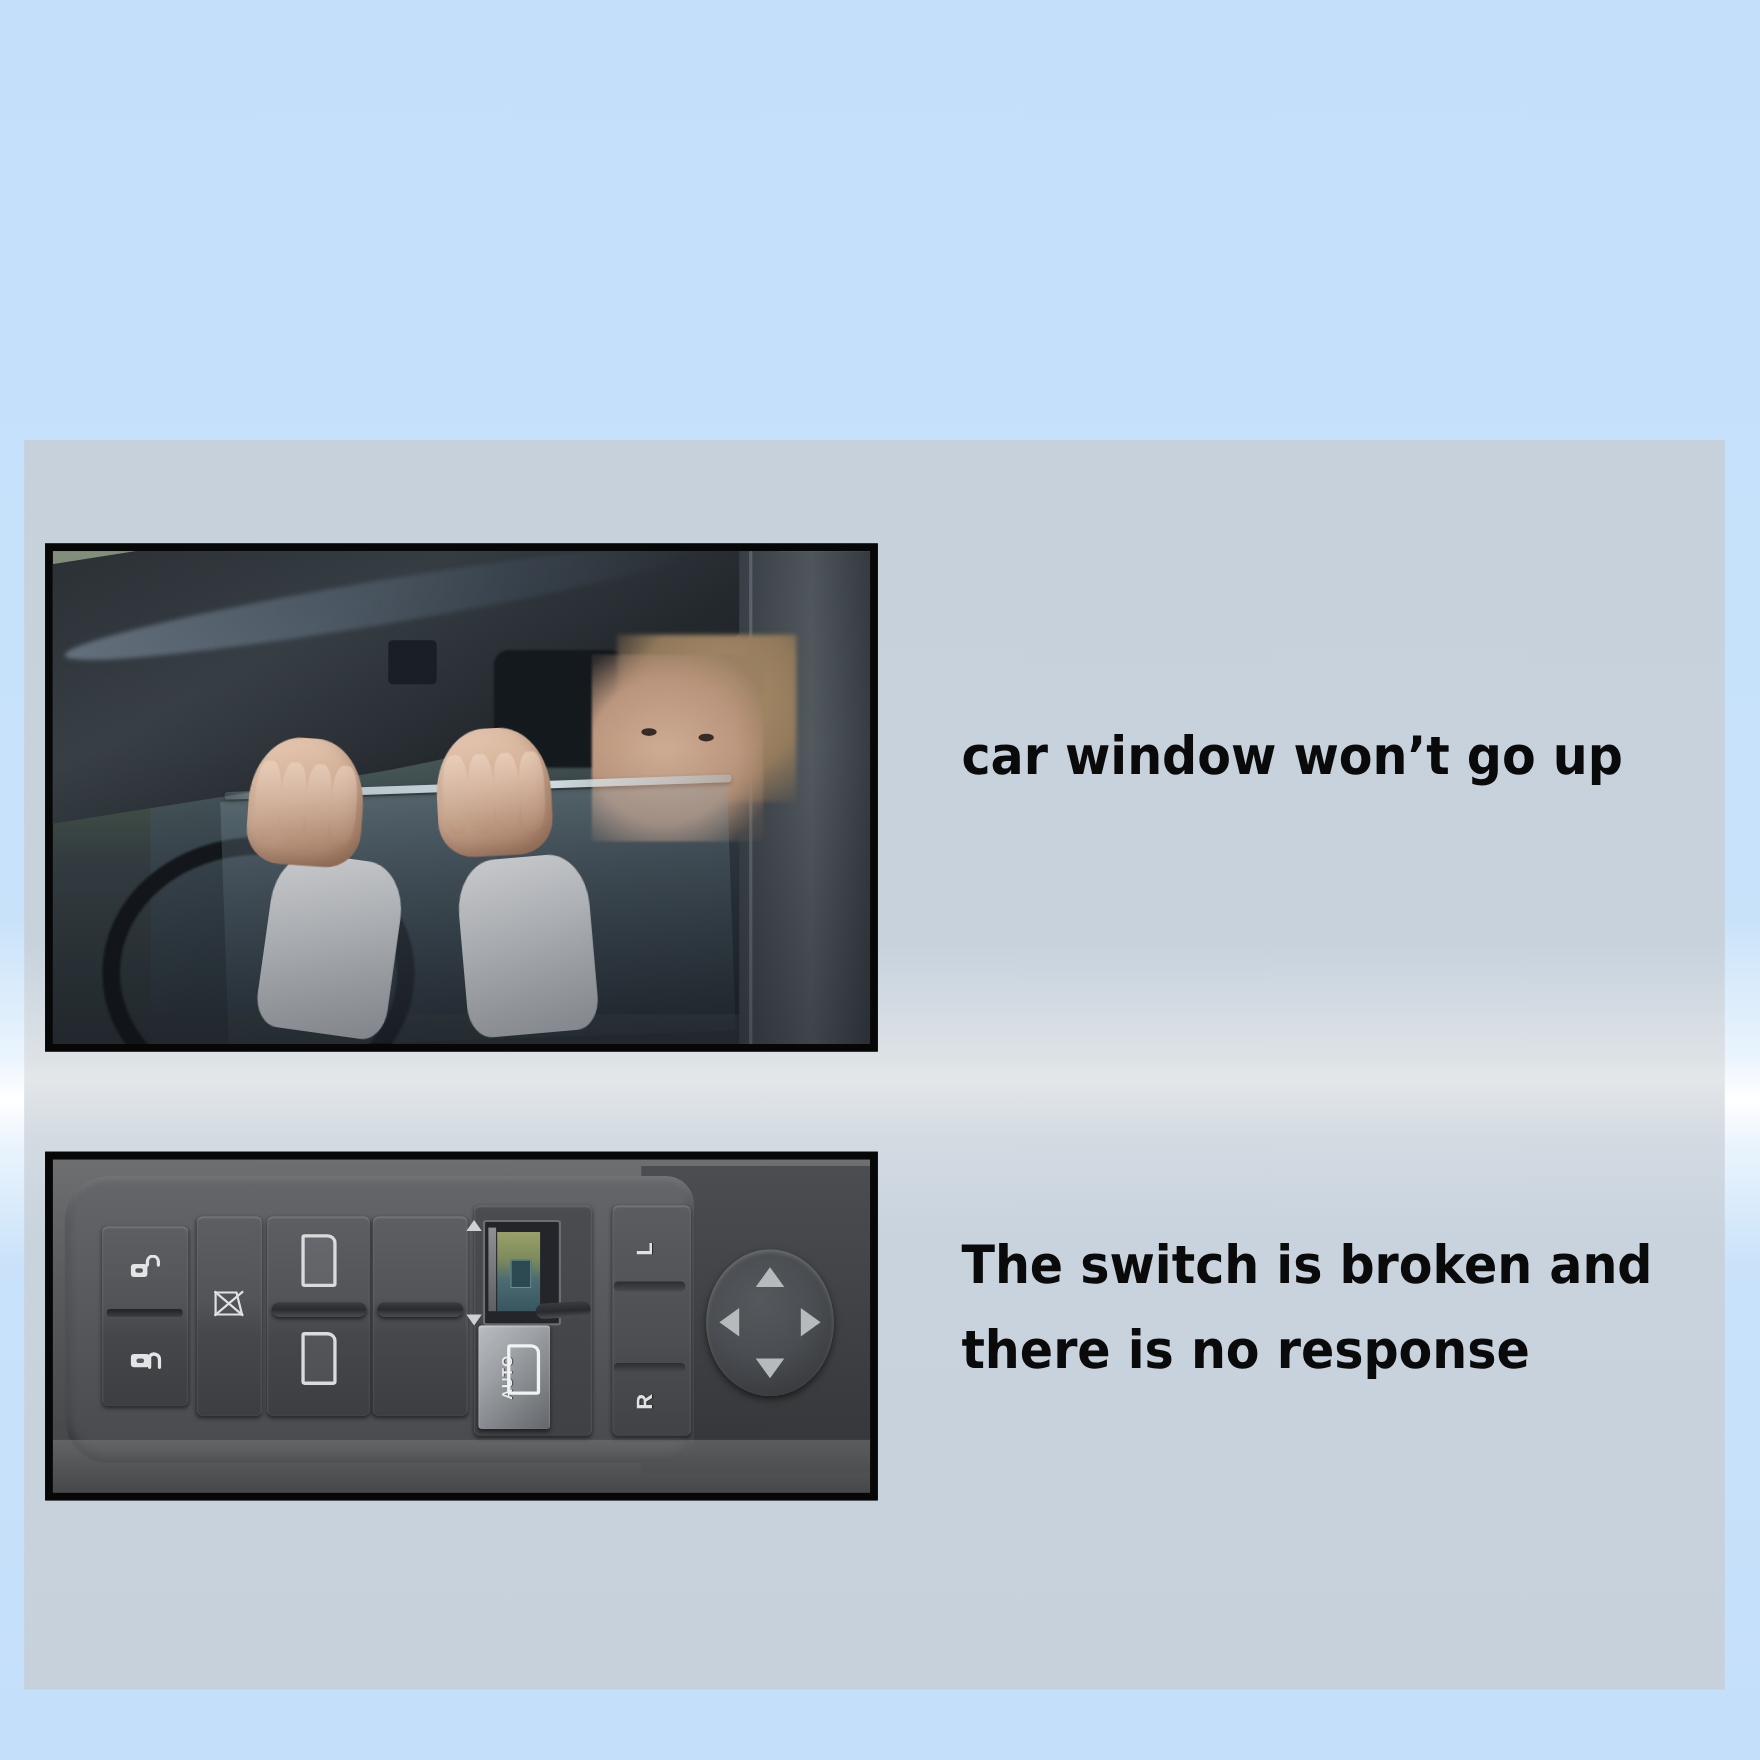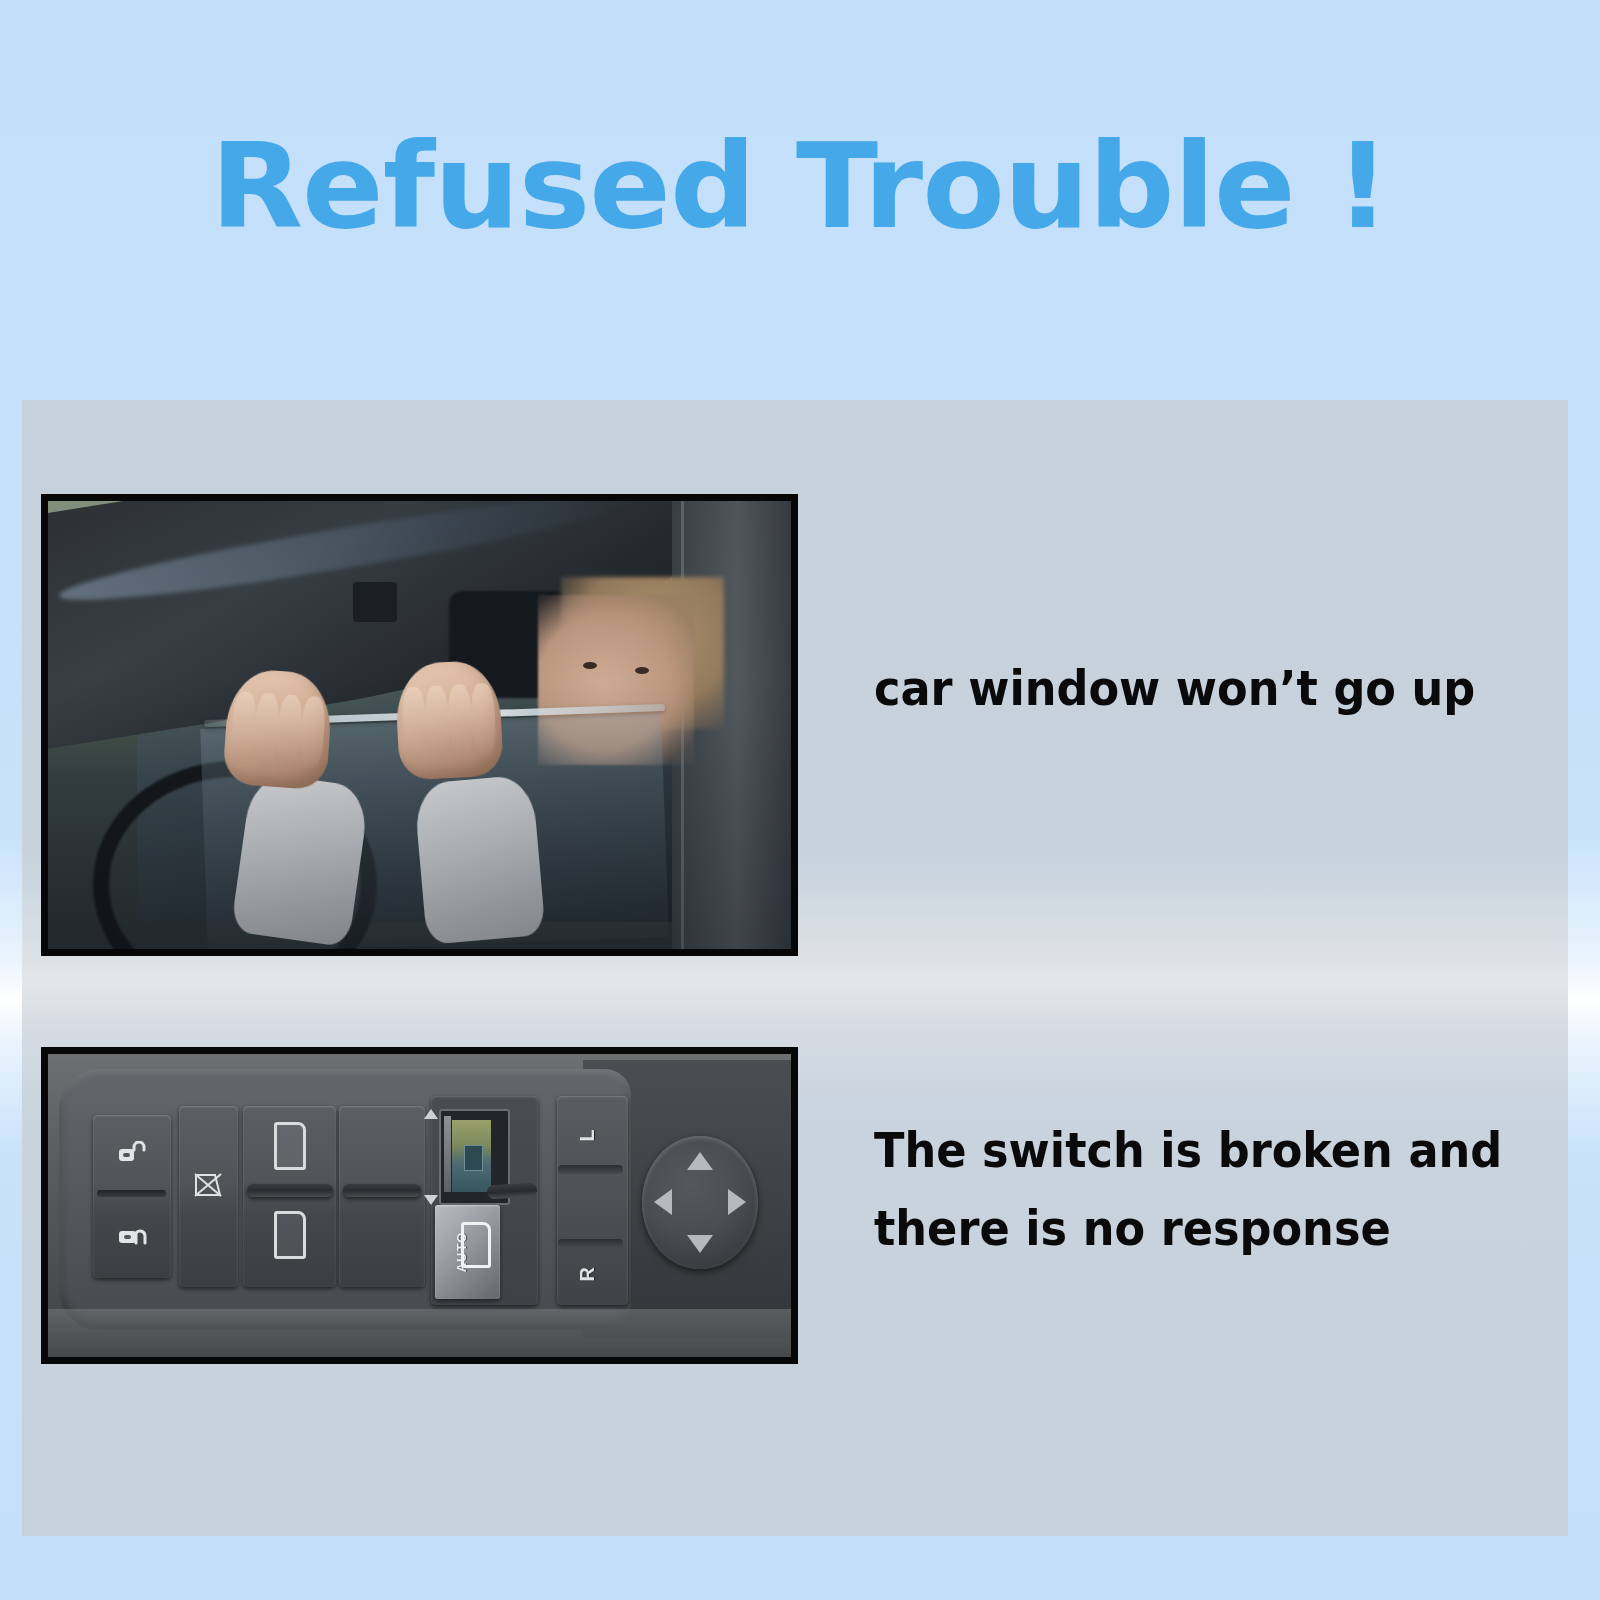--- a/index.html
+++ b/index.html
@@ -490,23 +490,20 @@
     line-height: 1.62;
     white-space: normal;
     width: 760px;
   }
 </style>
 </head>
 <body>
 
 <div class="page">
 
-  <div class="title-wrap">
-    <span class="title">Refused Trouble !</span>
-  </div>
 
   <div class="card"></div>
 
   <div class="photo photo-window">
     <div class="photo-inner">
       <div class="scene1">
         <div class="s1-greenblur"></div>
         <div class="s1-glass"></div>
         <div class="s1-roof"></div>
         <div class="s1-roof-highlight"></div>

